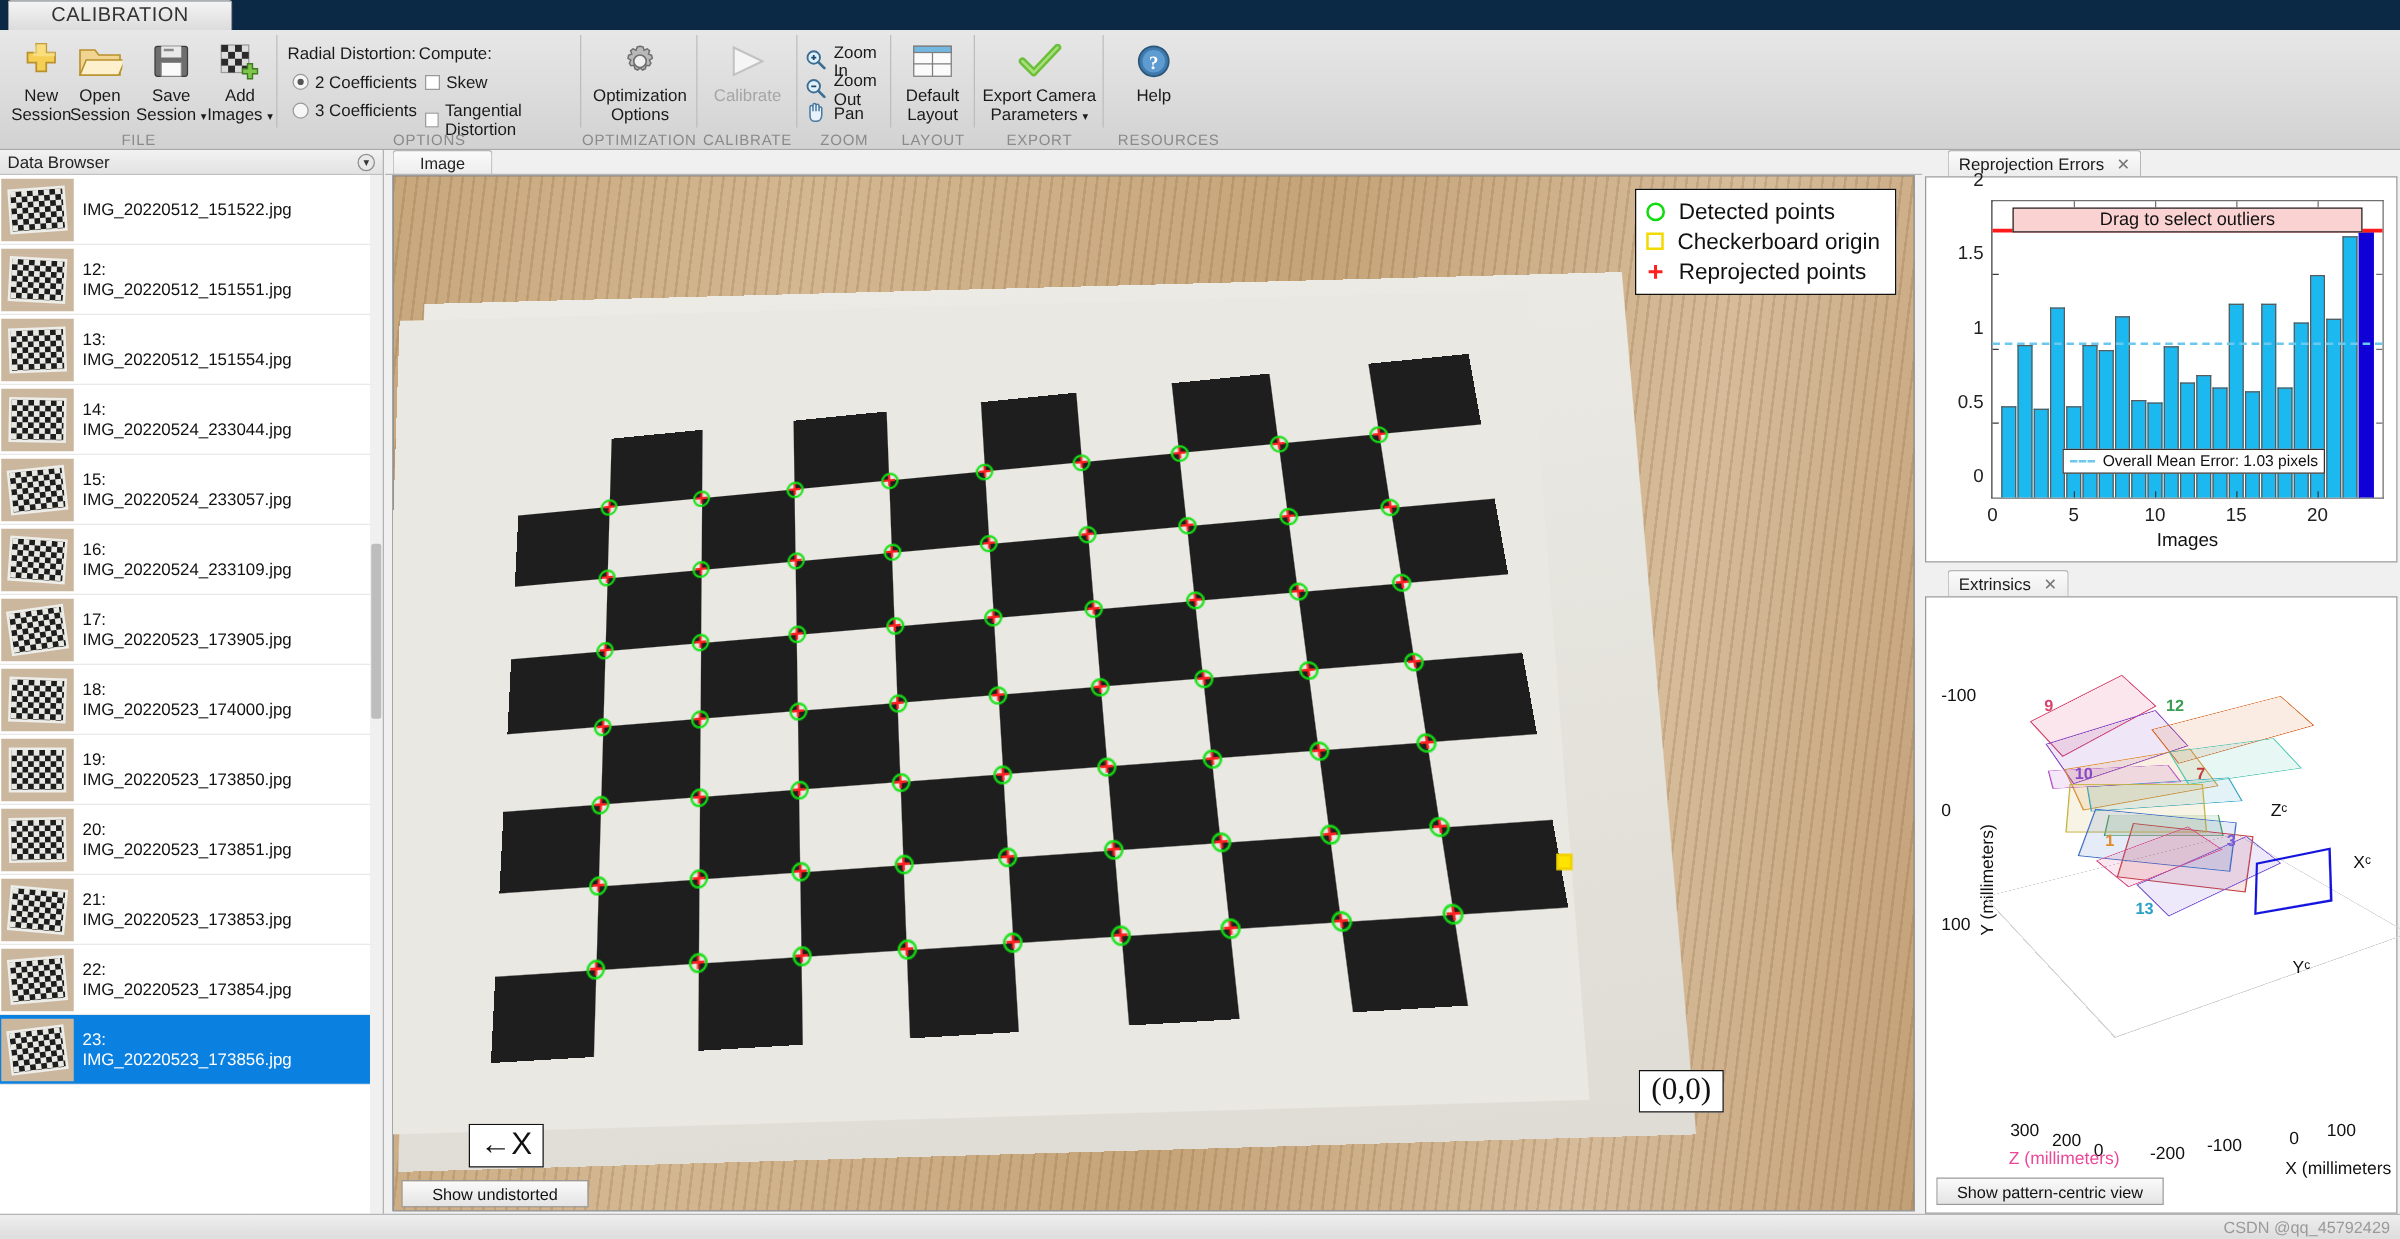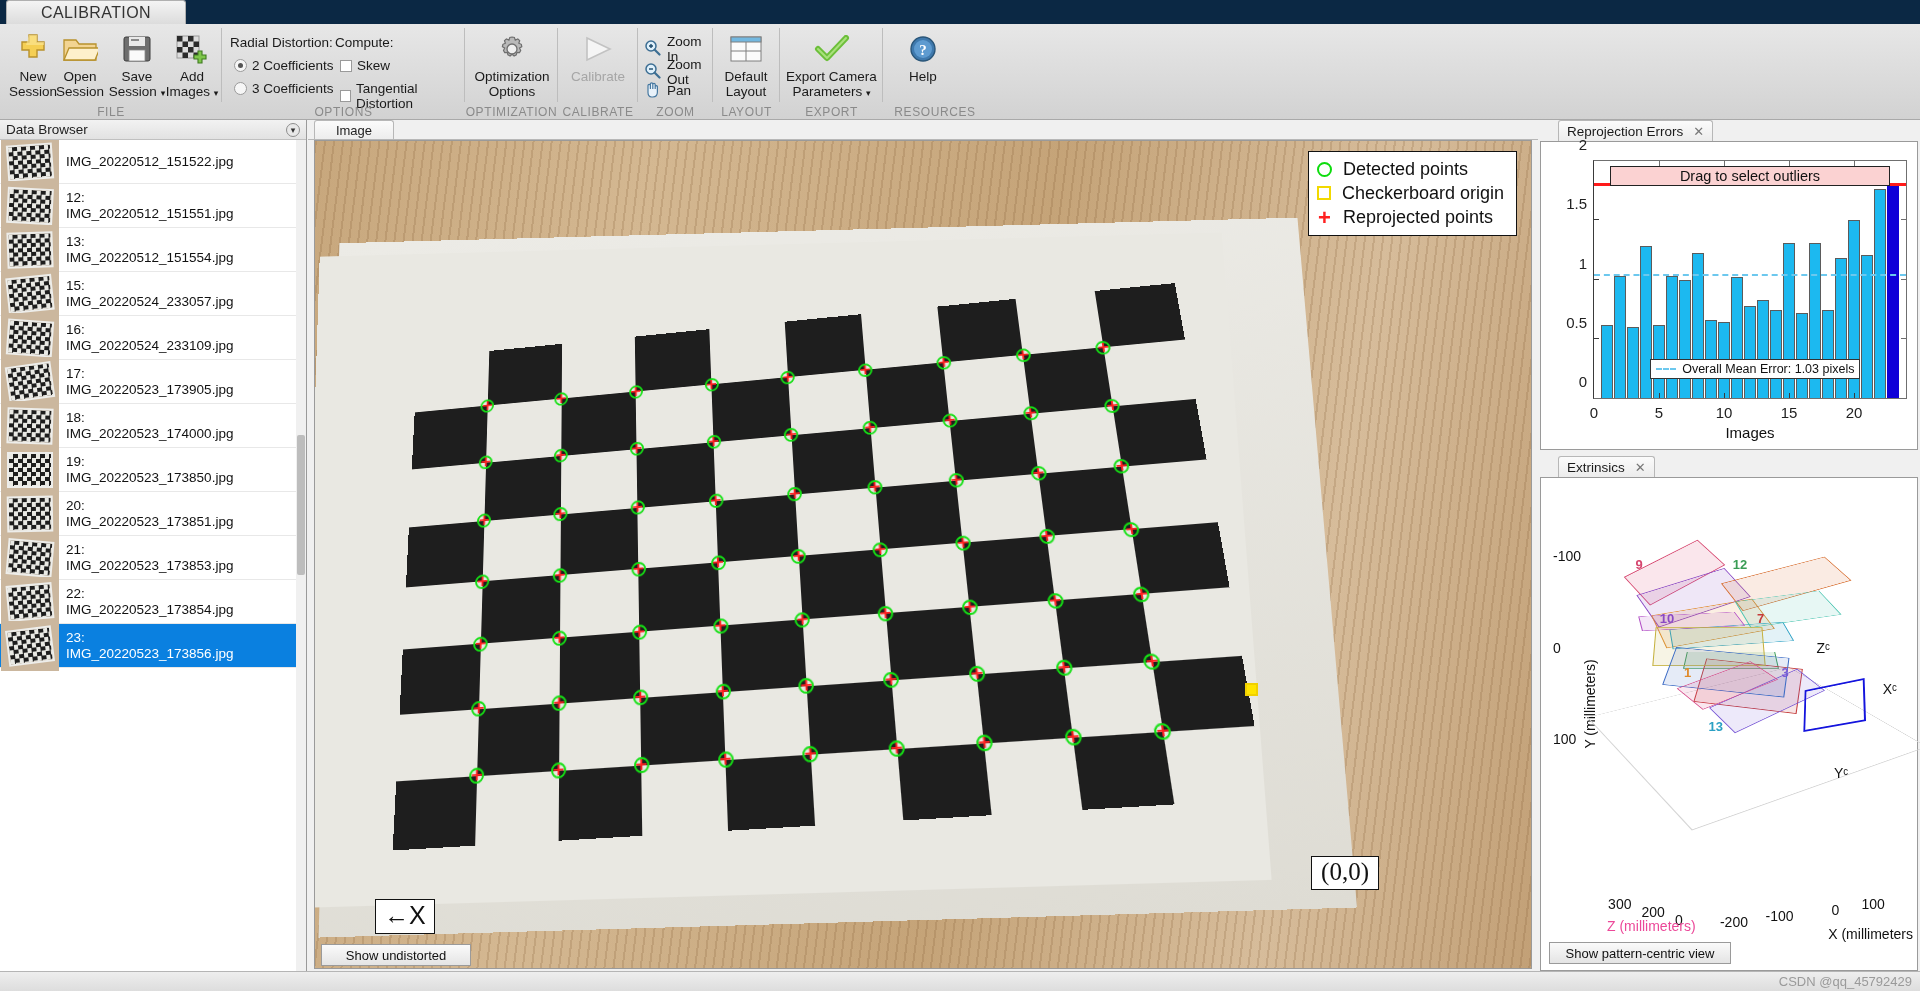--- a/index.html
+++ b/index.html
@@ -44,21 +44,21 @@
   
   #databrowser { position:absolute; left:0; top:120px; width:307px; bottom:20px;
     background:#fff; border-right:1px solid #9a9a9a; }
   #db-header { height:20px; background:linear-gradient(#f2f2f2,#e2e2e2);
     border-bottom:1px solid #c0c0c0; display:flex; align-items:center;
     padding-left:6px; font-size:13.5px; color:#222; position:relative; }
   #db-collapse { position:absolute; right:6px; top:3px; width:14px; height:14px;
     border-radius:50%; border:1px solid #8d8d8d; background:#e8e8e8;
     font-size:9px; display:flex; align-items:center; justify-content:center; color:#333; }
   #db-list { position:absolute; top:20px; left:0; right:10px; bottom:0; overflow:hidden; }
-  .dbrow { height:44px; display:flex; align-items:center; border-bottom:1px solid #e8e8e8;
+  .dbrow { height:56px; display:flex; align-items:center; border-bottom:1px solid #e8e8e8;
     cursor:pointer; }
   .dbrow.sel { background:#0a80e0; }
   .dbthumb { width:58px; height:50px; margin-left:1px; flex:0 0 58px;
     position:relative; overflow:hidden; background:#cbb79e; }
   .dbname { font-size:13.5px; color:#111; line-height:16px; padding-left:7px; }
   .dbrow.sel .dbname { color:#fff; }
   #db-scroll { position:absolute; right:0; top:20px; width:10px; bottom:0; background:#f0f0f0; }
   #db-thumbbar { position:absolute; right:1px; width:8px; top:295px; height:140px;
     background:#bdbdbd; border-radius:2px; }
 
@@ -411,20 +411,26 @@
         <div class="dbthumb">
           <div class="mini" style="left: 10%; top: 14%; width: 80%; height: 72%; transform: rotate(3deg);"></div>
         </div>
         <div class="dbname">12:<br>IMG_20220512_151551.jpg</div>
       </div>
       <div class="dbrow">
         <div class="dbthumb">
           <div class="mini" style="left: 10%; top: 14%; width: 80%; height: 72%; transform: rotate(-2deg);"></div>
         </div>
         <div class="dbname">13:<br>IMG_20220512_151554.jpg</div>
+      </div>
+      <div class="dbrow">
+        <div class="dbthumb">
+          <div class="mini" style="left: 10%; top: 14%; width: 80%; height: 72%; transform: rotate(1deg);"></div>
+        </div>
+        <div class="dbname">14:<br>IMG_20220524_233044.jpg</div>
       </div>
       <div class="dbrow">
         <div class="dbthumb">
           <div class="mini" style="left: 10%; top: 14%; width: 80%; height: 72%; transform: rotate(-6deg);"></div>
         </div>
         <div class="dbname">15:<br>IMG_20220524_233057.jpg</div>
       </div>
       <div class="dbrow">
         <div class="dbthumb">
           <div class="mini" style="left: 10%; top: 14%; width: 80%; height: 72%; transform: rotate(4deg);"></div>

